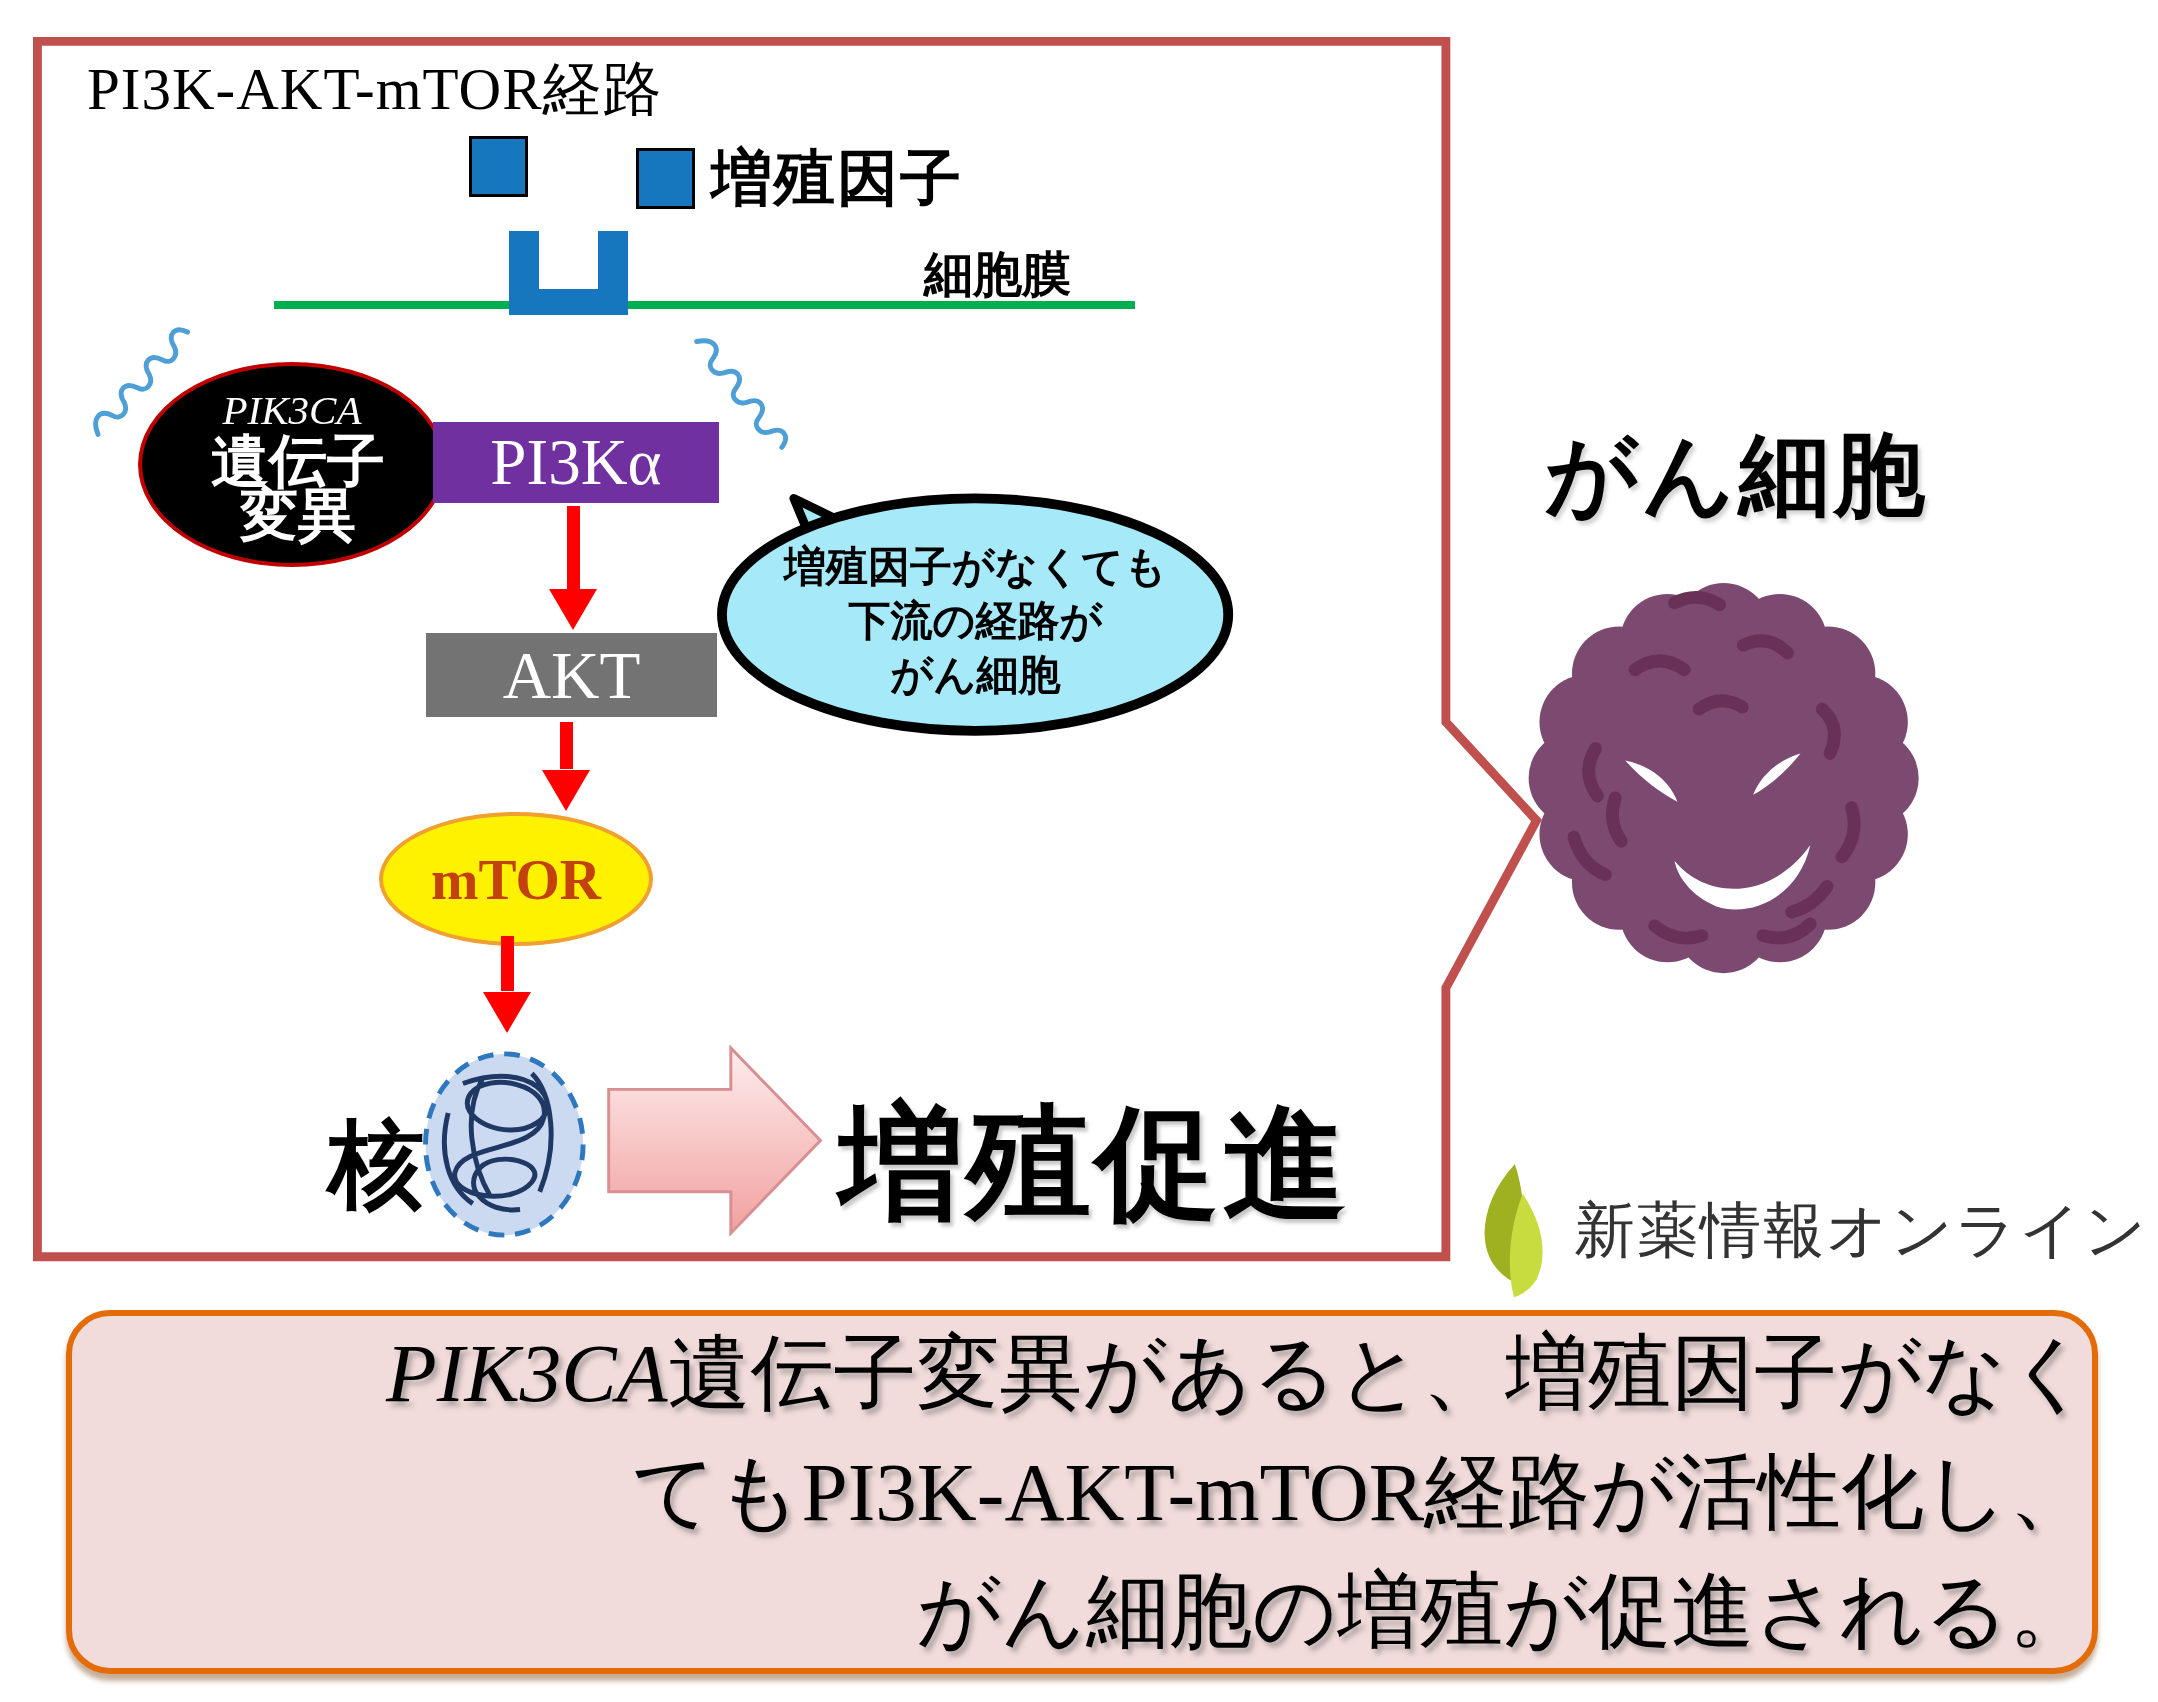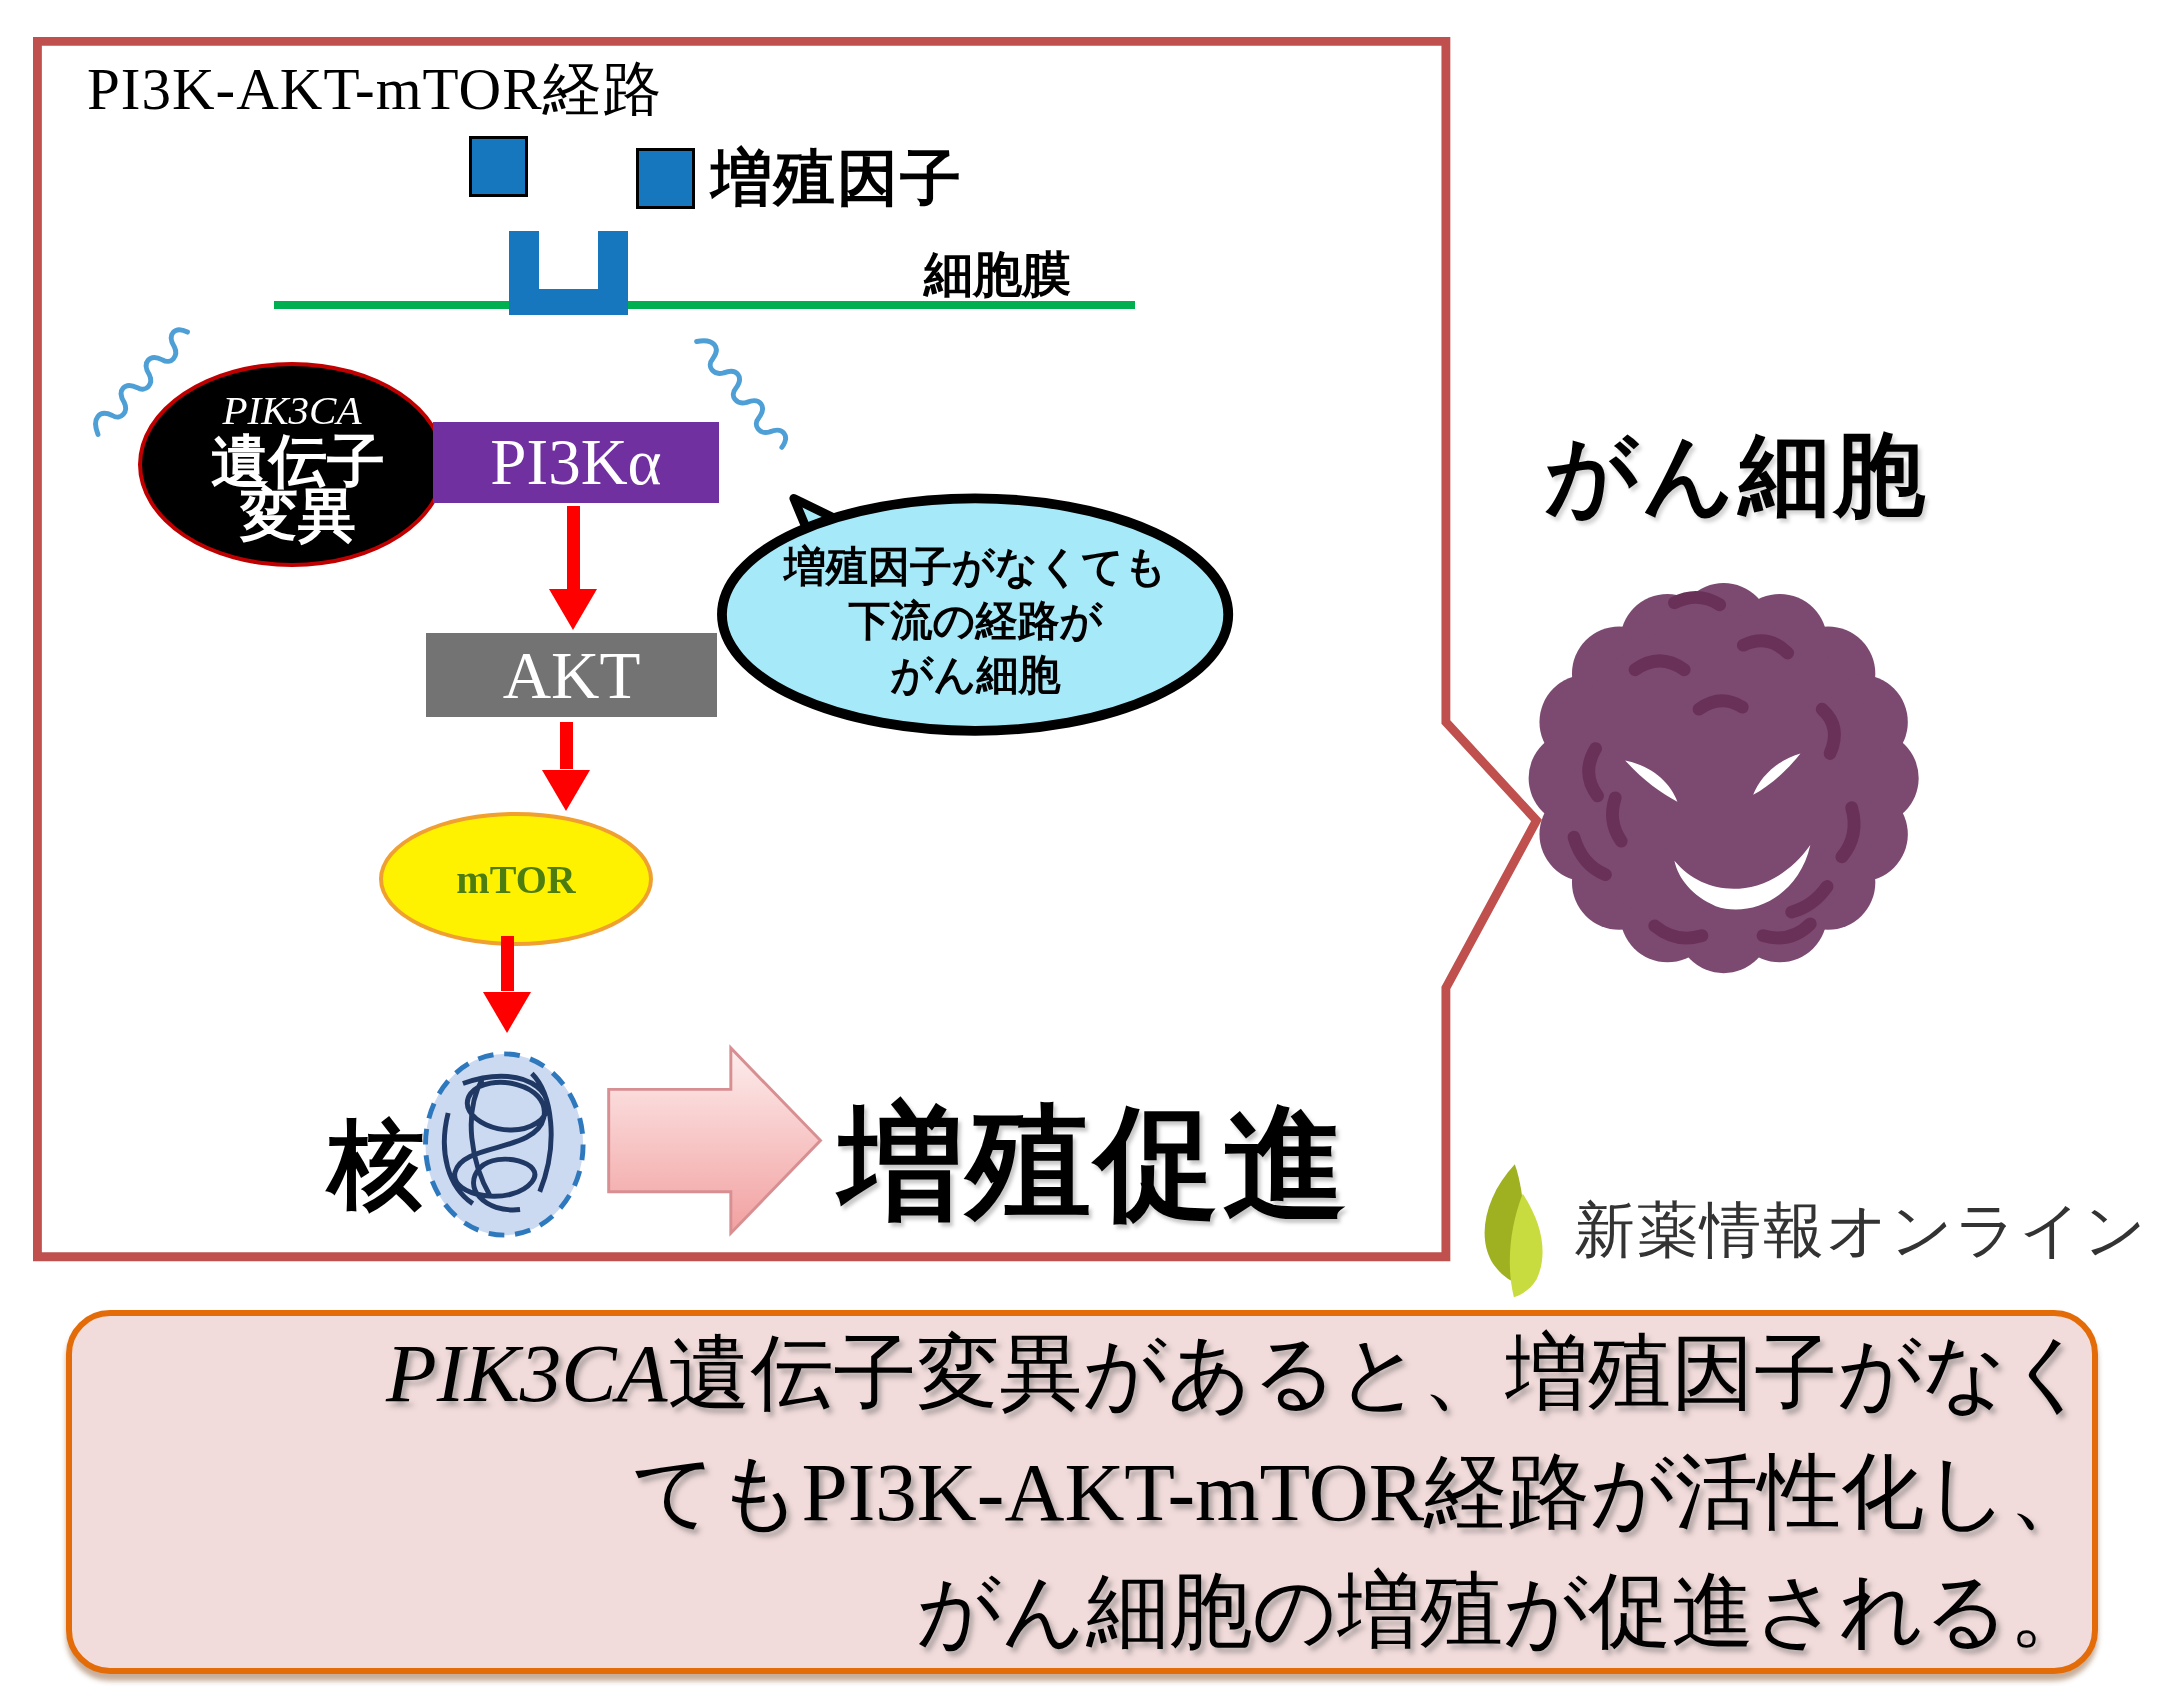--- a/index.html
+++ b/index.html
@@ -21,21 +21,21 @@
             border-radius:50%;display:flex;flex-direction:column;align-items:center;justify-content:center;
             color:#fff;text-align:center;}
   .mutation .gene{font-family:"Liberation Serif",serif;font-style:italic;font-size:41px;line-height:47px;}
   .mutation .jp{font-size:58px;font-weight:700;line-height:54px;margin-left:12px;}
   .nodebox{display:flex;align-items:center;justify-content:center;color:#fff;
            font-family:"Liberation Serif",serif;}
   .pi3ka{left:433px;top:422px;width:286px;height:81px;background:#7030A0;font-size:65px;}
   .akt{left:426px;top:633px;width:291px;height:84px;background:#737373;font-size:67px;}
   .mtor{left:379px;top:812px;width:266px;height:126px;background:#FFF200;border:4.9px solid #F0A030;
         border-radius:50%;display:flex;align-items:center;justify-content:center;
-        font-family:"Liberation Serif",serif;font-size:40px;font-weight:700;color:#4d7c0f;}
+        font-family:"Liberation Serif",serif;font-size:57px;font-weight:700;color:#c2410c;}
   .varrow{width:49px;}
   .varrow .shaft{position:absolute;left:17.7px;top:0;width:13.8px;background:#FF0000;}
   .varrow .head{position:absolute;left:0;bottom:0;width:0;height:0;
                 border-left:24.6px solid transparent;border-right:24.6px solid transparent;
                 border-top:41px solid #FF0000;}
   .nucleus-label{left:328px;top:1101px;font-size:96px;font-weight:800;}
   .outcome{left:839px;top:1082px;font-size:124px;font-weight:800;letter-spacing:3.9px;
            text-shadow:3px 3.9px 3.9px rgba(130,130,130,.45);}
   .bubble-text{left:729px;top:540px;width:493px;text-align:center;font-size:42px;font-weight:700;line-height:54px;}
   .cancer-label{left:1545px;top:414px;font-size:91px;font-weight:600;letter-spacing:3.9px;

